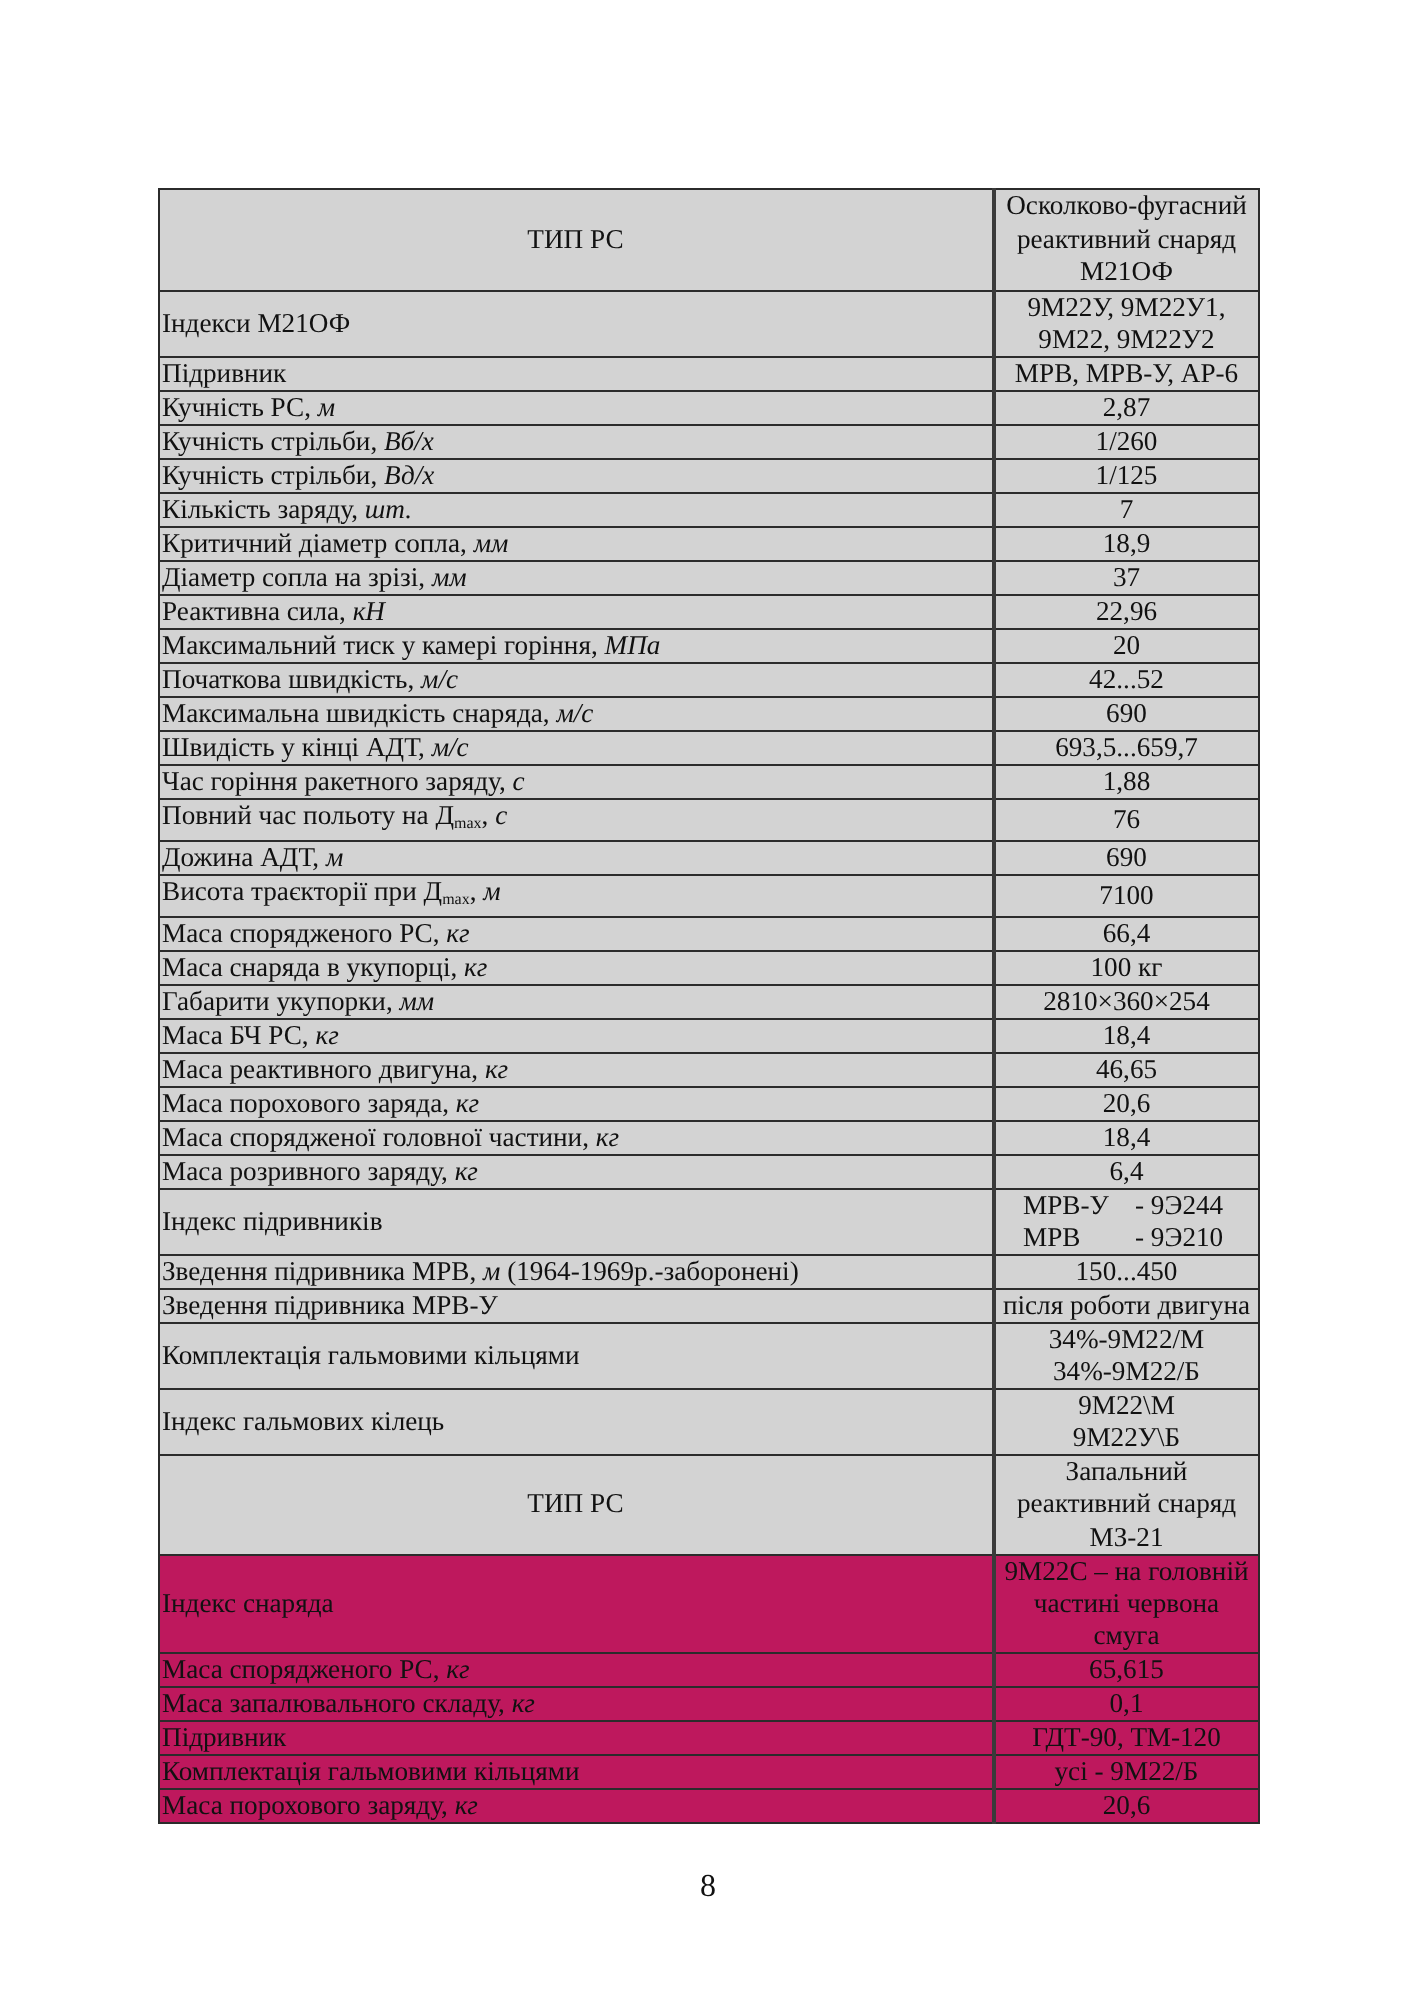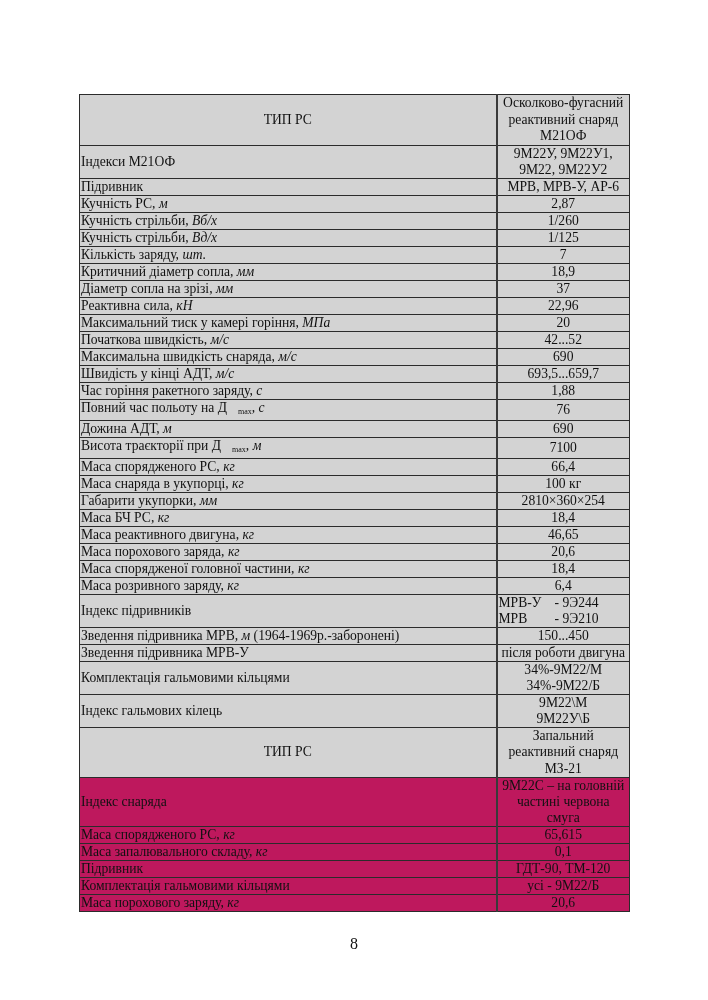--- a/index.html
+++ b/index.html
@@ -48,25 +48,25 @@
       white-space: normal;
       line-height: 16.5px;
     }
     table.spec tr.hdr2 td.val {
       font-weight: normal;
       font-size: 13.6px;
     }
     table.spec tr.white td { background: #be185d; }
     table.spec tr.single td { height: 15.5px; }
     .unit { font-style: italic; }
-    .sub { font-size: 8px; vertical-align: -2px; margin-left: 11px; }
+    .sub { font-size: 8px; vertical-align: -2px; }
     .two-col {
       display: block;
       text-align: left;
-      padding-left: 0;
+      padding-left: 13px;
     }
     .two-col span.k { display: inline-block; width: 56px; }
     .page-number {
       position: absolute;
       left: 0;
       width: 708px;
       top: 935px;
       text-align: center;
       font-size: 16px;
     }

